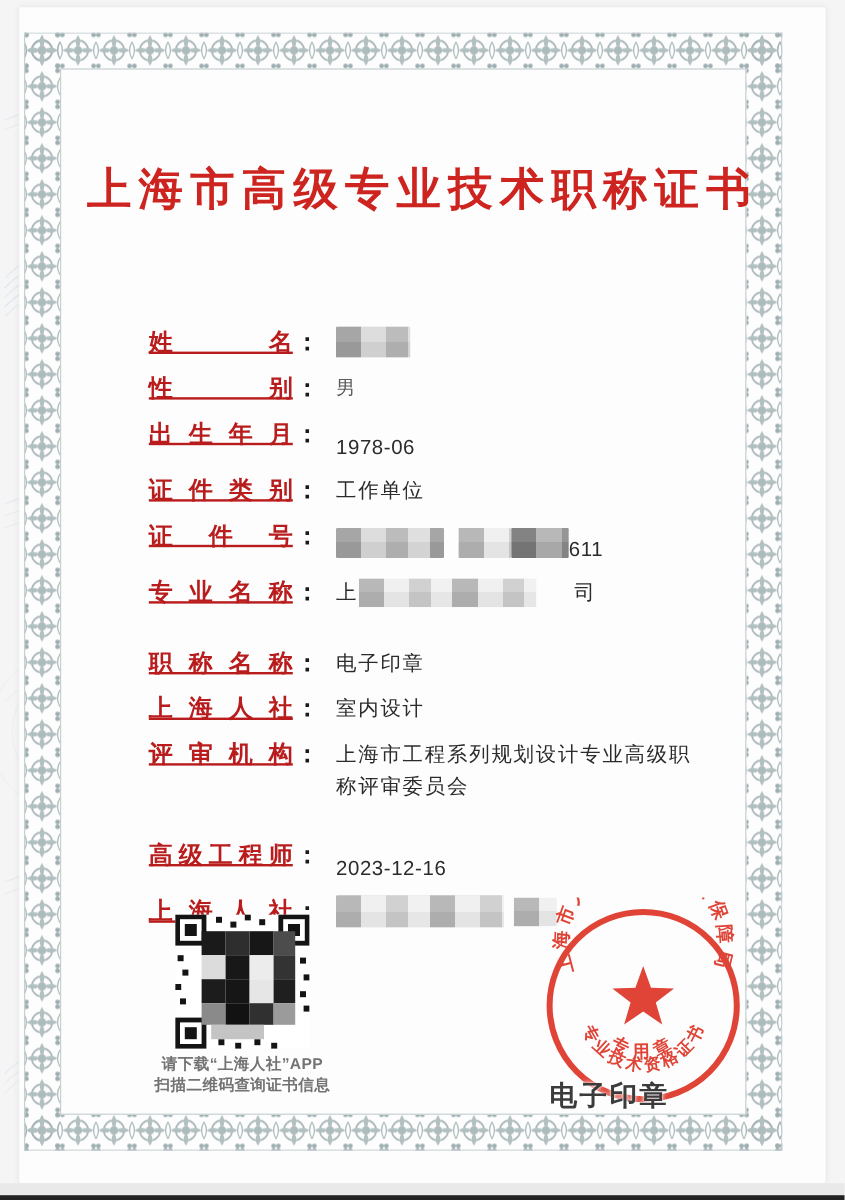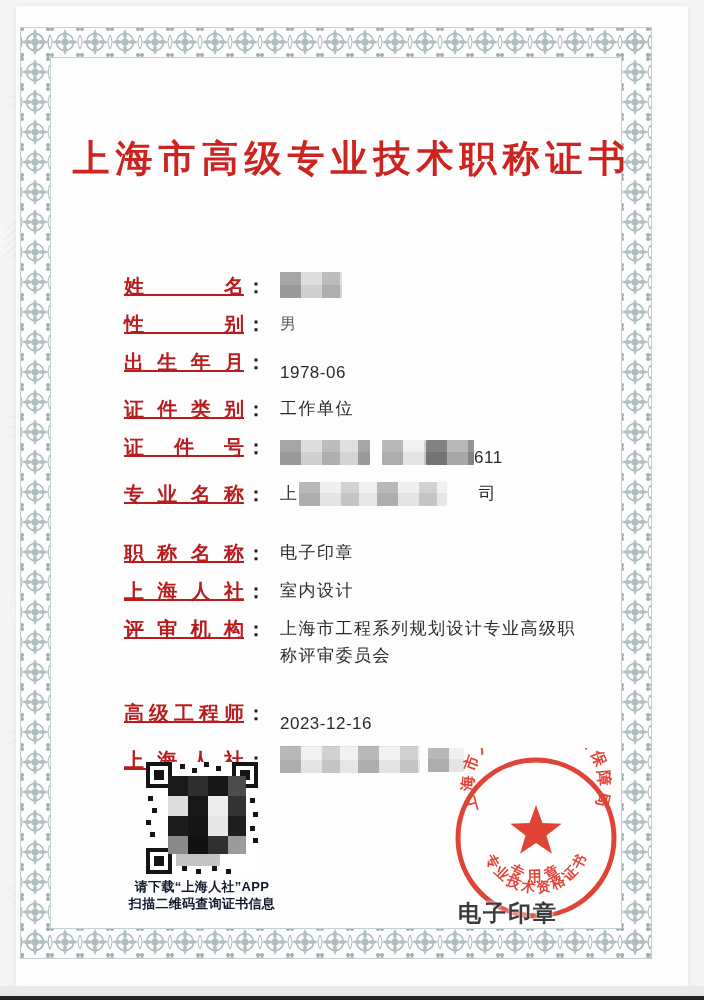--- a/index.html
+++ b/index.html
@@ -27,21 +27,21 @@
   .seg-text.num{font-family:"Liberation Sans",sans-serif;letter-spacing:.5px;margin-top:11px;}
   .mosaic{display:inline-block;vertical-align:middle;border-radius:1px;background-color:#c9c9c9;
     background-image:
       repeating-linear-gradient(90deg, rgba(70,70,70,.30) 0 21px, rgba(255,255,255,.28) 21px 42px,
         rgba(120,120,120,.22) 42px 60px, rgba(255,255,255,.34) 60px 78px),
       repeating-linear-gradient(0deg, rgba(0,0,0,.06) 0 13px, rgba(255,255,255,.12) 13px 26px);}
   .mosaic.dark{background-color:#8f8f8f;}
   .mosaic.light{background-color:#e7e7e7;}
   .qr-wrap{position:absolute;left:146px;top:762px;width:112px;height:112px;}
   .qr-caption{position:absolute;left:-44px;top:116px;width:200px;text-align:center;
-              font-size:13px;line-height:17px;font-weight:700;color:#0f172a;letter-spacing:.3px;}
+              font-size:13px;line-height:17px;font-weight:700;color:#737373;letter-spacing:.3px;}
   .seal-wrap{position:absolute;left:444px;top:748px;width:185px;height:185px;}
   .seal-overlay{position:absolute;left:14px;top:116px;font-size:23px;font-weight:700;color:#3b3b3b;
                 letter-spacing:2px;white-space:nowrap;
                 text-shadow:0 0 4px rgba(255,255,255,.95),0 0 2px rgba(255,255,255,.9);margin-top:34px;}
   .seal-text{font-family:"Liberation Serif",serif;font-weight:700;}
 </style>
 </head>
 <body>
 
 <div class="stage">

